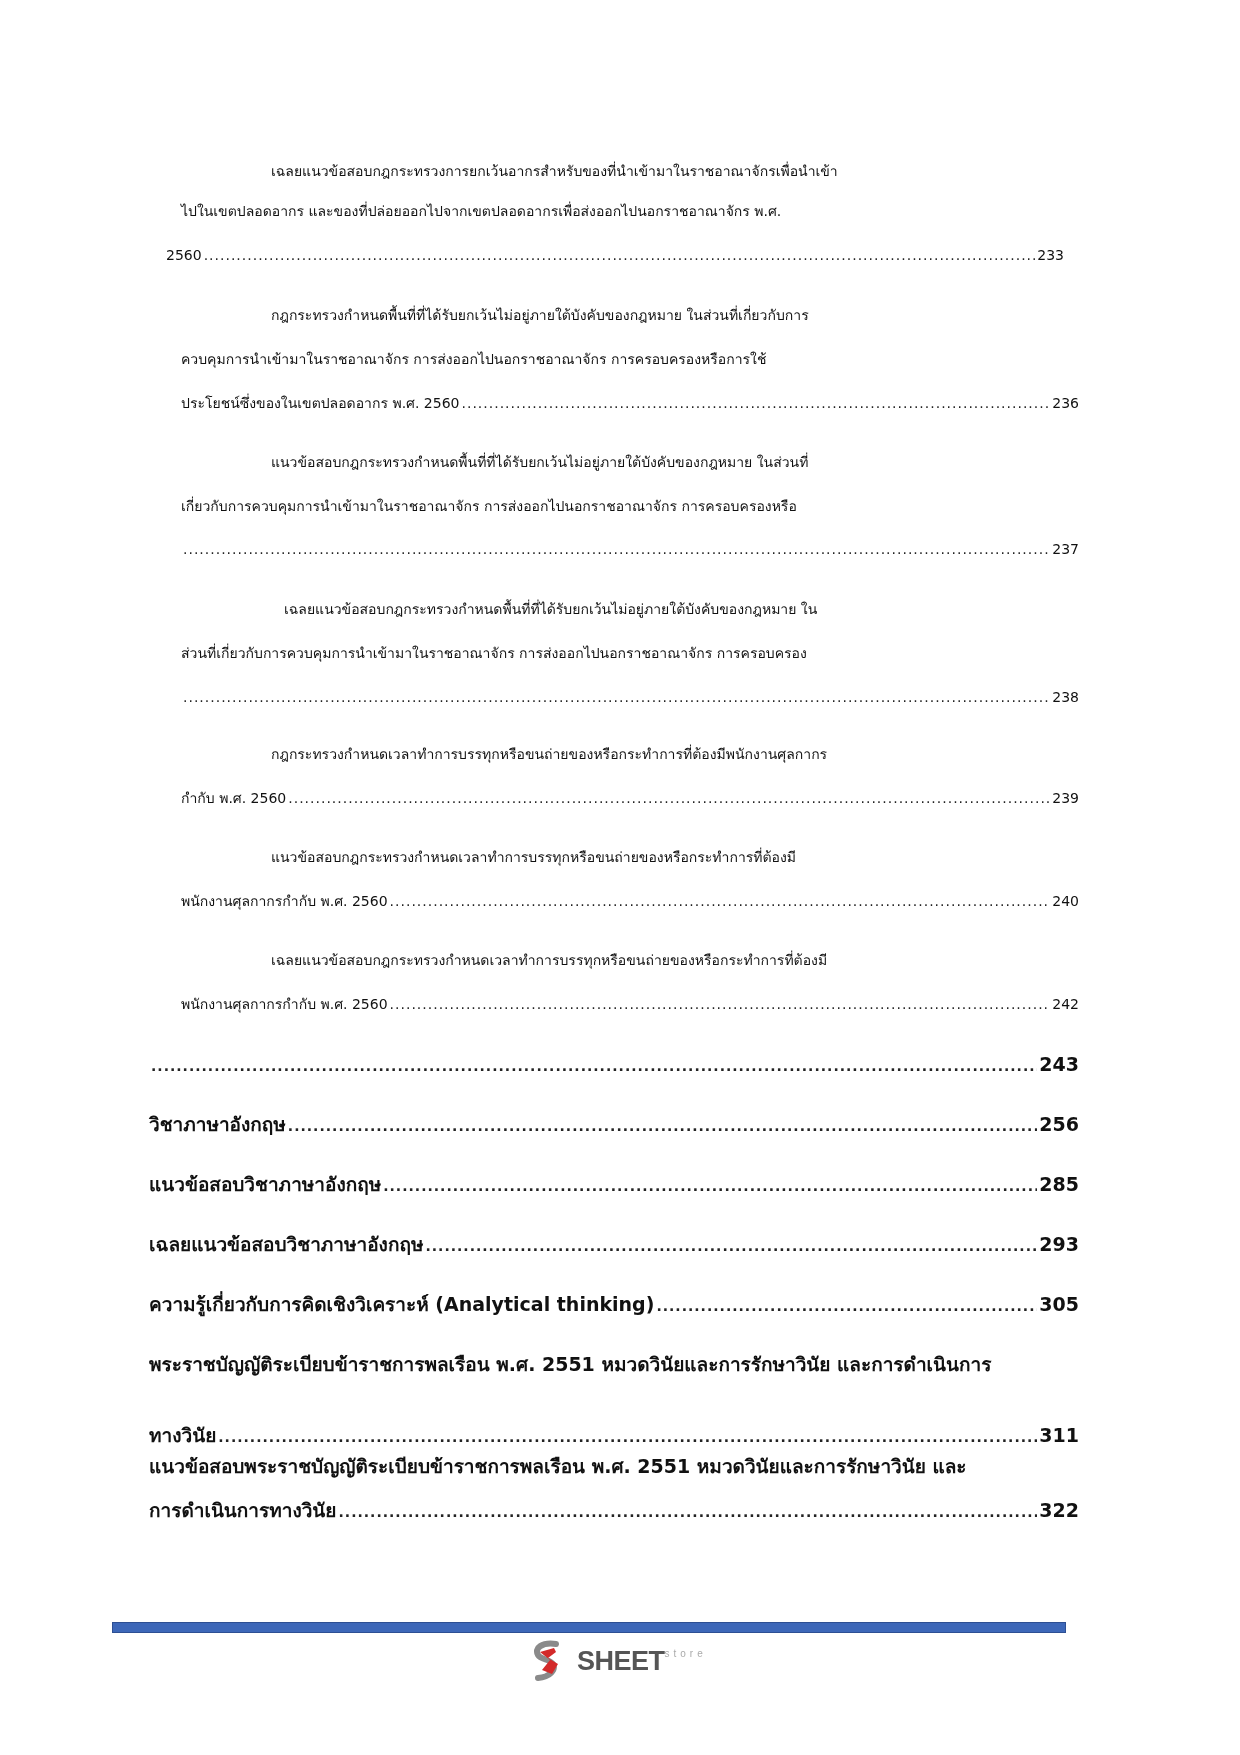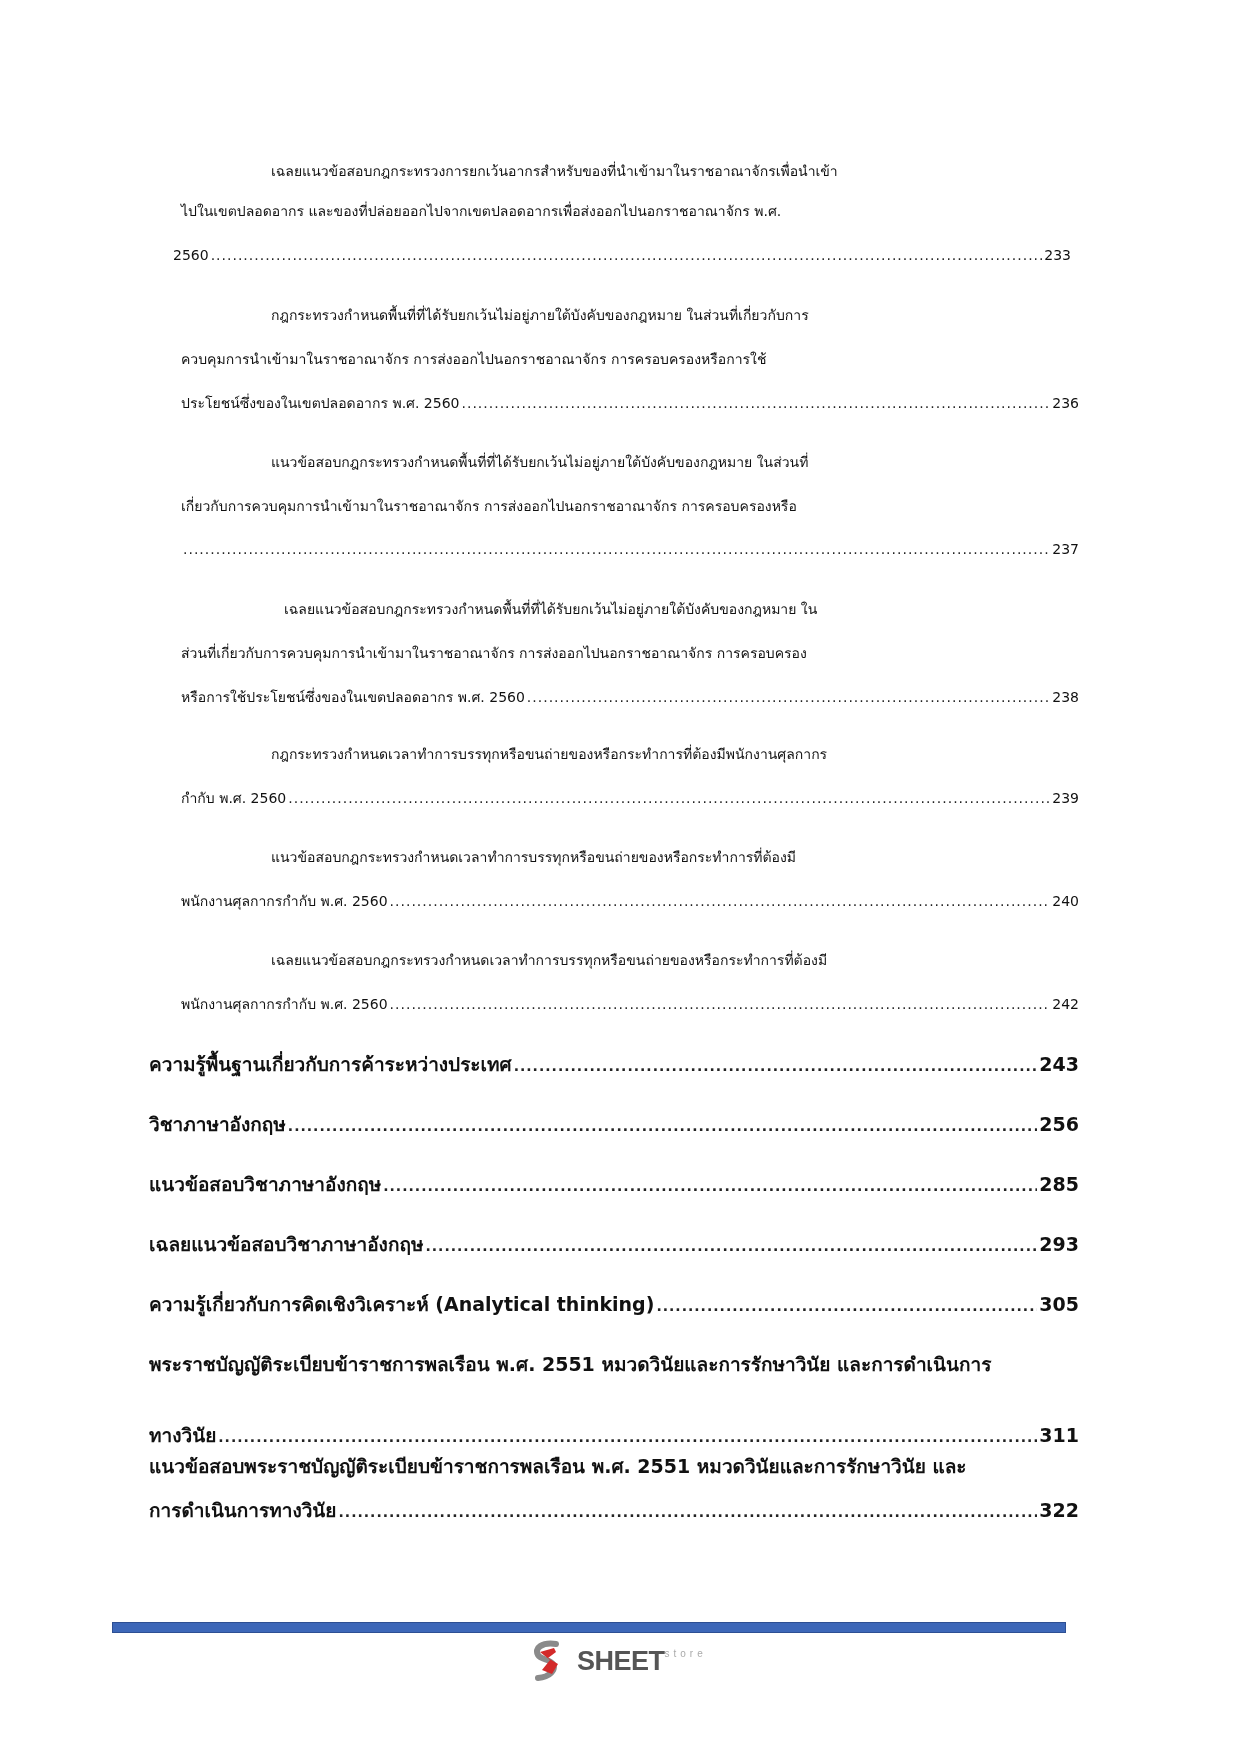--- a/index.html
+++ b/index.html
@@ -26,21 +26,21 @@
                 color: #555; letter-spacing: -0.5px; }
   .logo-store { font-family: "Liberation Sans", sans-serif; font-size: 10px; color: #aaa;
                 letter-spacing: 4px; margin-top: 1px; }
 </style>
 </head>
 <body>
 
 <div>
   <div class="line sub" style="left:271px; top:156px;">เฉลยแนวข้อสอบกฎกระทรวงการยกเว้นอากรสำหรับของที่นำเข้ามาในราชอาณาจักรเพื่อนำเข้า</div>
   <div class="line sub" style="left:181px; top:196px;">ไปในเขตปลอดอากร และของที่ปล่อยออกไปจากเขตปลอดอากรเพื่อส่งออกไปนอกราชอาณาจักร พ.ศ.</div>
-  <div class="line sub leader" style="left:173px; top:240px; width:898px;align-items:center;">
+  <div class="line sub leader" style="left:166px; top:240px; width:898px;align-items:center;">
     <span class="txt">2560</span>
     <span class="dots"></span>
     <span class="pg">233</span>
   </div>
 </div>
 
 <div>
   <div class="line sub" style="left:271px; top:300px;">กฎกระทรวงกำหนดพื้นที่ที่ได้รับยกเว้นไม่อยู่ภายใต้บังคับของกฎหมาย ในส่วนที่เกี่ยวกับการ</div>
   <div class="line sub" style="left:181px; top:344px;">ควบคุมการนำเข้ามาในราชอาณาจักร การส่งออกไปนอกราชอาณาจักร การครอบครองหรือการใช้</div>
   <div class="line sub leader" style="left:181px; top:388px; width:898px;">
@@ -56,21 +56,20 @@
   <div class="line sub leader" style="left:181px; top:534px; width:898px;">
     <span class="dots"></span>
     <span class="pg">237</span>
   </div>
 </div>
 
 <div>
   <div class="line sub" style="left:284px; top:594px;">เฉลยแนวข้อสอบกฎกระทรวงกำหนดพื้นที่ที่ได้รับยกเว้นไม่อยู่ภายใต้บังคับของกฎหมาย ใน</div>
   <div class="line sub" style="left:181px; top:638px;">ส่วนที่เกี่ยวกับการควบคุมการนำเข้ามาในราชอาณาจักร การส่งออกไปนอกราชอาณาจักร การครอบครอง</div>
   <div class="line sub leader" style="left:181px; top:682px; width:898px;">
-    <span class="txt">หรือการใช้ประโยชน์ซึ่งของในเขตปลอดอากร พ.ศ. 2560</span>
     <span class="dots"></span>
     <span class="pg">238</span>
   </div>
 </div>
 
 <div>
   <div class="line sub" style="left:271px; top:739px;">กฎกระทรวงกำหนดเวลาทำการบรรทุกหรือขนถ่ายของหรือกระทำการที่ต้องมีพนักงานศุลกากร</div>
   <div class="line sub leader" style="left:181px; top:783px; width:898px;">
     <span class="txt">กำกับ พ.ศ. 2560</span>
     <span class="dots"></span>
@@ -90,21 +89,20 @@
 <div>
   <div class="line sub" style="left:271px; top:945px;">เฉลยแนวข้อสอบกฎกระทรวงกำหนดเวลาทำการบรรทุกหรือขนถ่ายของหรือกระทำการที่ต้องมี</div>
   <div class="line sub leader" style="left:181px; top:989px; width:898px;">
     <span class="txt">พนักงานศุลกากรกำกับ พ.ศ. 2560</span>
     <span class="dots"></span>
     <span class="pg">242</span>
   </div>
 </div>
 
 <div class="line bold leader" style="left:149px; top:1049px; width:930px;">
-  <span class="txt">ความรู้พื้นฐานเกี่ยวกับการค้าระหว่างประเทศ</span>
   <span class="dots"></span>
   <span class="pg">243</span>
 </div>
 
 <div class="line bold leader" style="left:149px; top:1109px; width:930px;">
   <span class="txt">วิชาภาษาอังกฤษ</span>
   <span class="dots"></span>
   <span class="pg">256</span>
 </div>
 

